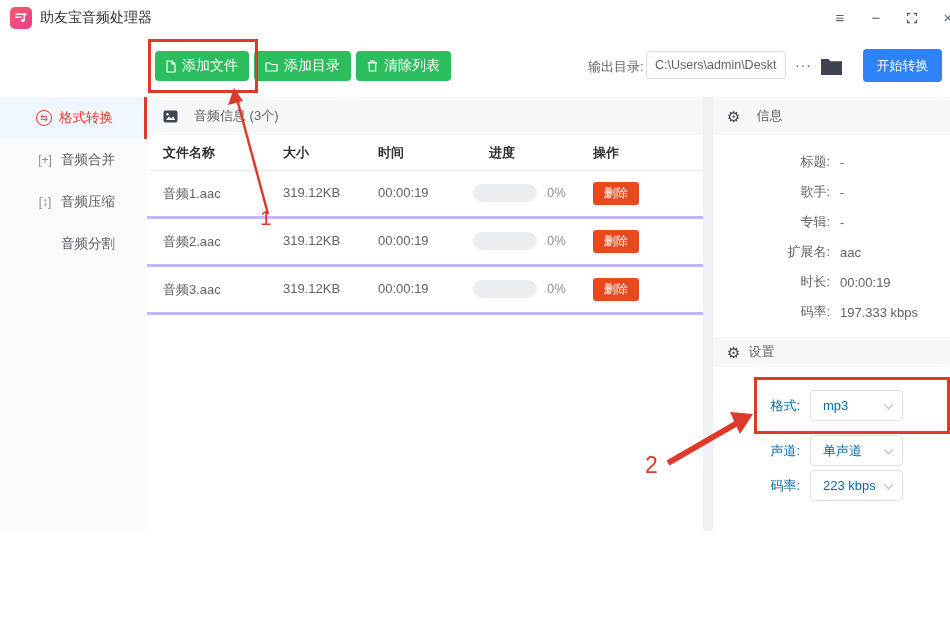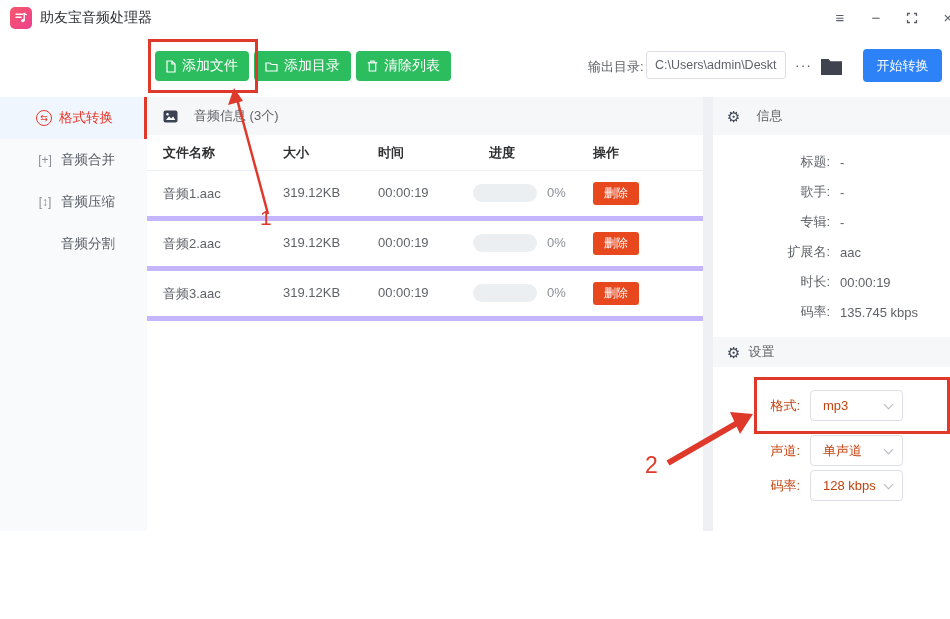--- a/index.html
+++ b/index.html
@@ -33,37 +33,37 @@
   .cicon{width:16px;height:16px;border:1.3px solid #e8382c;border-radius:50%;display:flex;align-items:center;
          justify-content:center;font-size:9px;color:#e8382c;box-sizing:border-box;}
   .split-shape{width:15px;height:8px;border-top:1.6px dashed #8a8f99;border-bottom:1.6px dashed #8a8f99;}
   
   .panel{position:absolute;background:#fff;}
   .tpanel{left:147px;top:97px;width:556px;height:522px;}
   .sec-head{height:38px;background:#f6f7f9;display:flex;align-items:center;gap:16px;padding-left:16px;
             font-size:13px;color:#606266;}
   .thead{position:relative;height:35px;border-bottom:1px solid #ebeef5;}
   .thead span{position:absolute;top:9px;font-size:13px;font-weight:bold;color:#303133;}
-  .trow{position:relative;height:45px;border-bottom:5px solid #c4b5fd;font-size:13px;color:#5f6368;}
+  .trow{position:relative;height:45px;border-bottom:3px solid #c4b5fd;font-size:13px;color:#5f6368;}
   .c0{left:16px;}.c1{left:136px;}.c2{left:231px;}.c3{left:342px;}.c4{left:446px;}
   .cell{position:absolute;top:14px;}
   .pill{position:absolute;left:326px;top:13px;width:64px;height:18px;border-radius:9px;background:#eceff2;}
   .pct{position:absolute;left:400px;top:14px;color:#8a9099;}
   .btn-del{position:absolute;left:446px;top:11px;width:46px;height:23px;background:#e8481e;color:#fff;
            font-size:12px;border:none;border-radius:3px;cursor:pointer;line-height:23px;text-align:center;padding:0;}
   
   .rpanel{left:713px;top:97px;width:237px;height:522px;}
   .gear{font-size:15px;color:#3c4353;line-height:1;}
   .info-rows{position:absolute;left:0;top:50px;width:237px;padding-left:30px;}
   .irow{height:30px;display:flex;align-items:center;font-size:13px;color:#5f6368;}
   .ilabel{width:87px;text-align:right;}
   .ival{margin-left:10px;}
   .set-head{position:absolute;left:0;top:240px;width:237px;height:30px;background:#f6f7f9;display:flex;
             align-items:center;gap:8px;padding-left:14px;box-sizing:border-box;font-size:13px;color:#606266;}
-  .srow{position:absolute;left:0;width:237px;height:31px;font-size:13px;color:#c2410c;}
+  .srow{position:absolute;left:0;width:237px;height:31px;font-size:13px;color:#0369a1;}
   .slabel{position:absolute;left:0;top:0;width:87px;text-align:right;line-height:31px;}
   .select{position:absolute;left:97px;top:0;width:93px;height:31px;border:1px solid #dcdfe6;border-radius:4px;
           box-sizing:border-box;background:#fff;cursor:pointer;}
   .select .val{position:absolute;left:12px;top:0;line-height:29px;}
   .chev{position:absolute;right:10px;top:10px;width:6px;height:6px;border-right:1.5px solid #b4b8bf;
         border-bottom:1.5px solid #b4b8bf;transform:rotate(45deg);}
   
   .ann-box{position:absolute;border:3px solid #df392b;pointer-events:none;}
   .ann-num{position:absolute;color:#df392b;pointer-events:none;font-size:21px;}
   .overlay{position:absolute;left:0;top:0;width:950px;height:619px;pointer-events:none;}
@@ -211,21 +211,21 @@
       <div class="irow">
           <span class="ilabel">扩展名:</span>
           <span class="ival">aac</span>
         </div>
       <div class="irow">
           <span class="ilabel">时长:</span>
           <span class="ival">00:00:19</span>
         </div>
       <div class="irow">
           <span class="ilabel">码率:</span>
-          <span class="ival">135.745 kbps</span>
+          <span class="ival">197.333 kbps</span>
         </div>
     </div>
     <div class="set-head">
       <span class="gear">⚙</span>
       <span>设置</span>
     </div>
     <div class="srow" style="top:293px;">
       <span class="slabel">格式:</span>
       <span class="select">
         <span class="val">mp3</span>
@@ -235,21 +235,21 @@
     <div class="srow" style="top:338px;">
       <span class="slabel">声道:</span>
       <span class="select">
         <span class="val">单声道</span>
         <span class="chev"></span>
       </span>
     </div>
     <div class="srow" style="top:373px;">
       <span class="slabel">码率:</span>
       <span class="select">
-        <span class="val">128 kbps</span>
+        <span class="val">223 kbps</span>
         <span class="chev"></span>
       </span>
     </div>
   </div>
 
   <div class="ann-box" style="left:148px;top:39px;width:104px;height:48px;"></div>
   <div class="ann-box" style="left:754px;top:377px;width:190px;height:51px;"></div>
   <svg class="overlay">
     <line x1="268" y1="214" x2="237" y2="99" stroke="#df392b" stroke-width="2.5"></line>
     <polygon points="234,88 228,105 243,101" fill="#df392b"></polygon>

